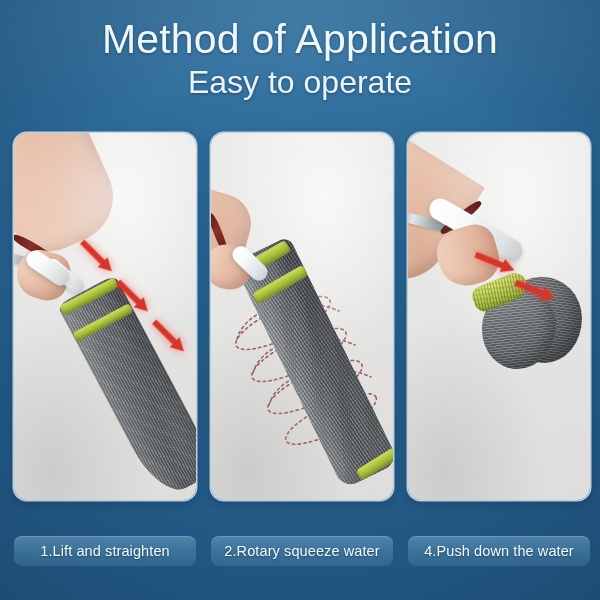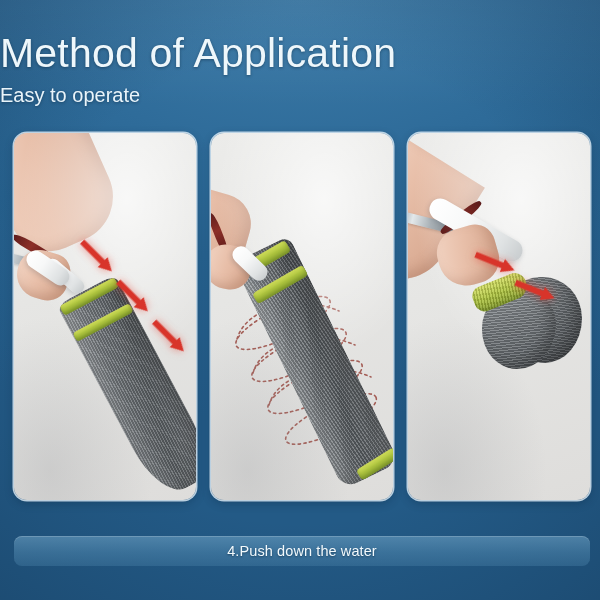--- a/index.html
+++ b/index.html
@@ -27,36 +27,37 @@
     background:
       radial-gradient(ellipse 85% 75% at 50% 48%, rgba(0,0,0,0) 52%, rgba(10,35,60,0.30) 100%),
       linear-gradient(180deg, rgba(255,255,255,0.05) 0%, rgba(0,0,0,0) 18%);
   }
 
   
   .header {
     position: absolute;
     left: 0;
     right: 0;
-    top: 32px;
+    top: 18px;
+    text-align: center;
     z-index: 5;
   }
   .title {
     font-size: 41px;
     font-weight: 300;
     letter-spacing: 0.2px;
     color: #eef7fb;
     text-shadow: 0 1px 3px rgba(8,30,52,0.45);
     line-height: 1.05;
     margin: 0;
     padding: 0;
   }
   .subtitle {
-    margin: 9px 0 0 0;
-    font-size: 20px;
+    margin: 3px 0 0 0;
+    font-size: 32px;
     font-weight: 400;
     color: #e9f4fa;
     text-shadow: 0 1px 3px rgba(8,30,52,0.45);
   }
 
   
   .panels {
     position: absolute;
     left: 14px;
     top: 133px;
@@ -337,16 +338,18 @@
       <div class="arrow" style="left:106px; top:150px; transform:rotate(22deg); z-index:6;">
         <svg viewBox="0 0 42 15">
           <polygon points="42,7.5 29,0.5 29,4.5 0,4.5 0,10.5 29,10.5 29,14.5" fill="#d8342a"></polygon>
         </svg>
       </div>
     </div>
 
   </div>
 
   <div class="captions">
+    <div class="caption">1.Lift and straighten</div>
+    <div class="caption">2.Rotary squeeze water</div>
     <div class="caption">4.Push down the water</div>
   </div>
 
 </div>
 
 </body></html>

